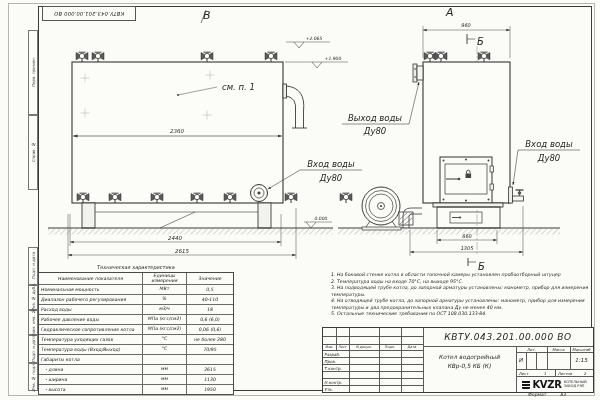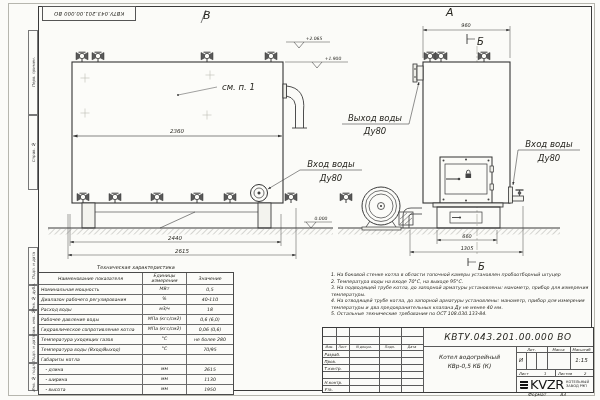--- a/index.html
+++ b/index.html
@@ -45,21 +45,21 @@
   .tb .v,.tb .h{position:absolute;background:#5a5a5a;}
   .tb .v{width:0.7px;}
   .tb .h{height:0.7px;}
   .tb .txt{position:absolute;font-size:4px;white-space:nowrap;}
   .tb .ctr{text-align:center;}
   .docnum{position:absolute;left:100px;top:0;width:170px;height:18px;line-height:18px;text-align:center;
           font-size:9px;letter-spacing:.6px;white-space:nowrap;}
   .pname{position:absolute;left:100px;top:25px;width:93px;text-align:center;font-size:5.8px;line-height:1.6;}
   .logo{position:absolute;left:193px;top:48px;width:77px;height:16px;display:flex;align-items:center;justify-content:center;gap:2px;font-style:normal;}
   .kicon{width:8px;height:9px;background:repeating-linear-gradient(0deg,#141414 0 2px,#fbfbf8 2px 3px);border-radius:1px;}
-  .kvzr{font-size:13px;font-weight:normal;letter-spacing:-.3px;color:#141414;}
+  .kvzr{font-size:10px;font-weight:bold;letter-spacing:-.3px;color:#141414;}
   .kco{display:flex;flex-direction:column;font-size:3.5px;line-height:1.15;color:#2a2a2a;}
 
   .fmt{position:absolute;left:528px;top:392px;font-size:4.5px;font-style:italic;display:flex;gap:14px;}
 </style>
 </head>
 <body>
 
 <div id="sheet">
   <div class="outer"></div>
   <div class="frame"></div>

